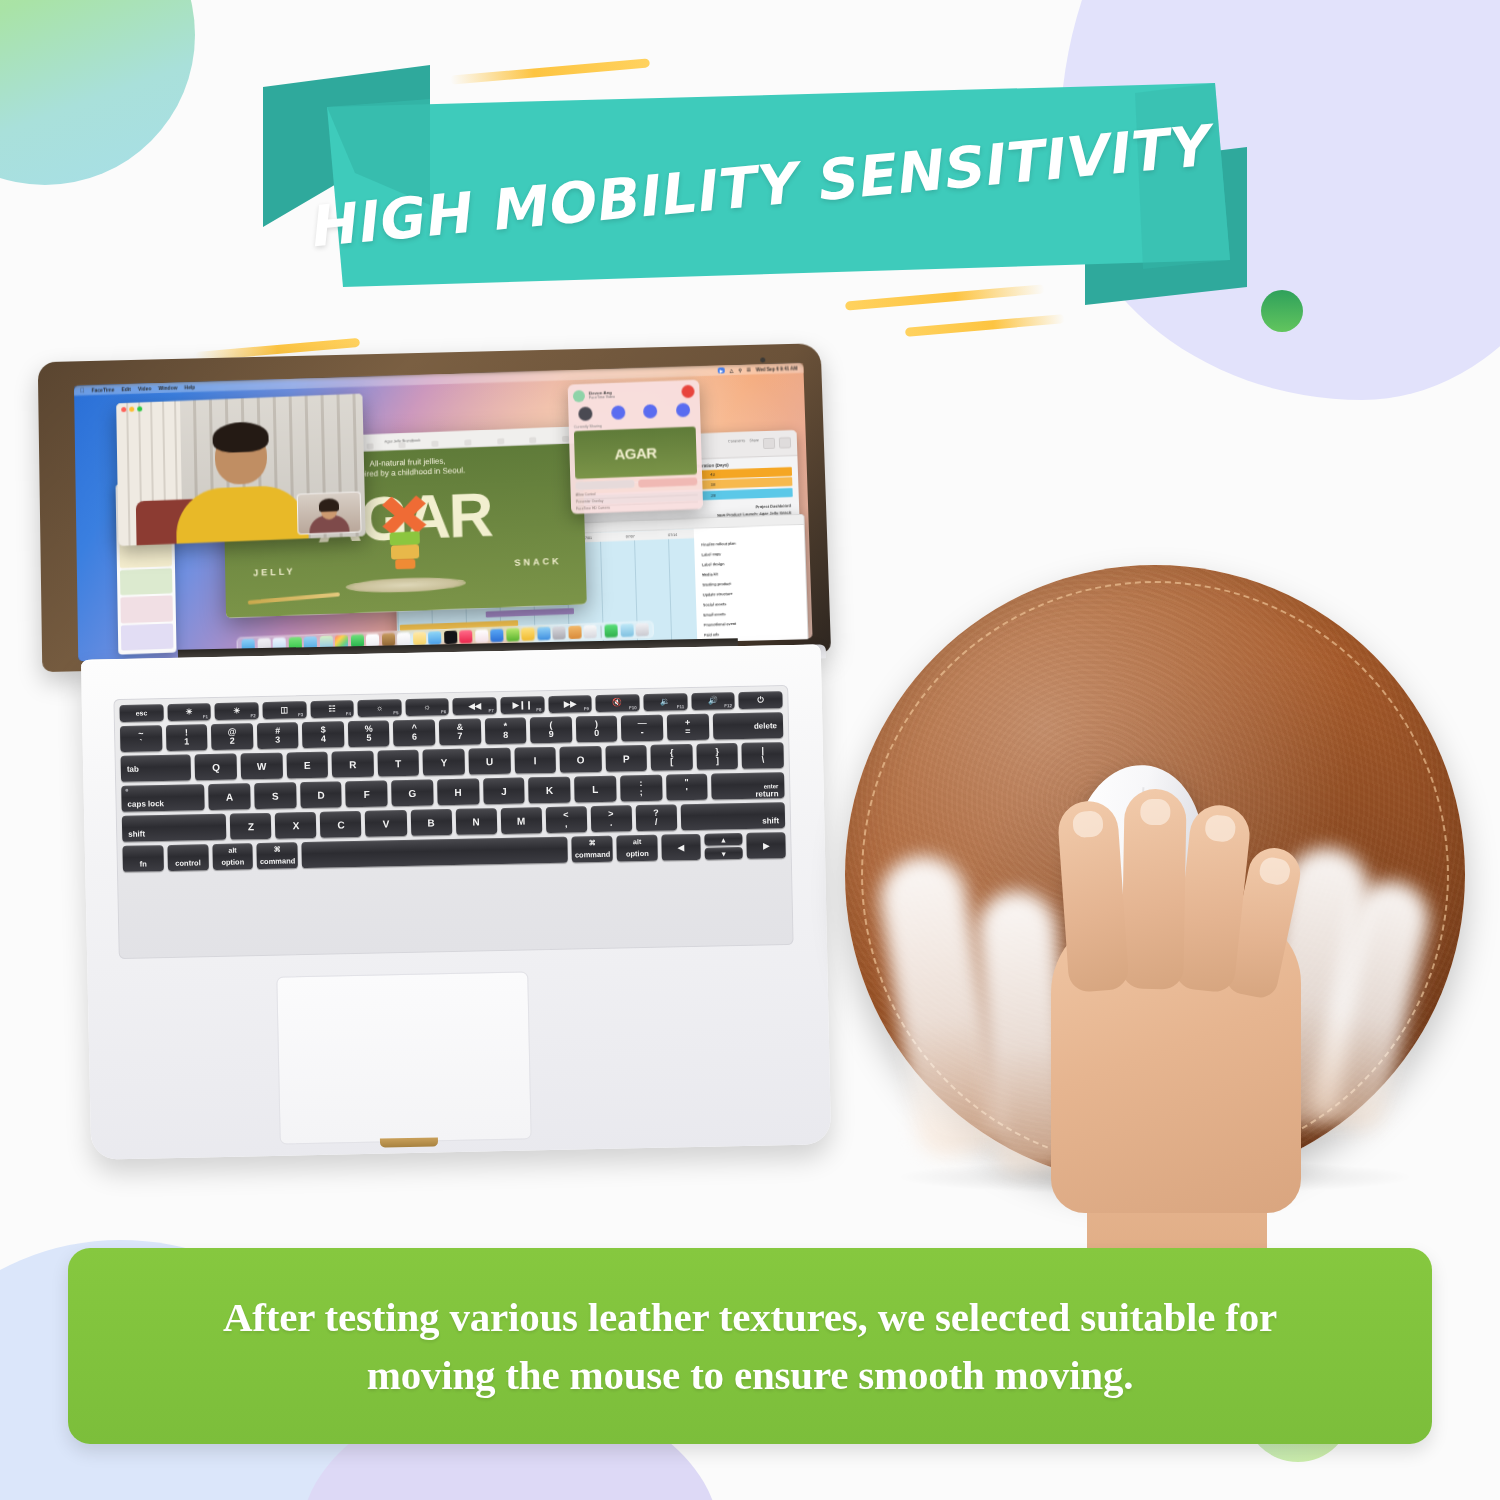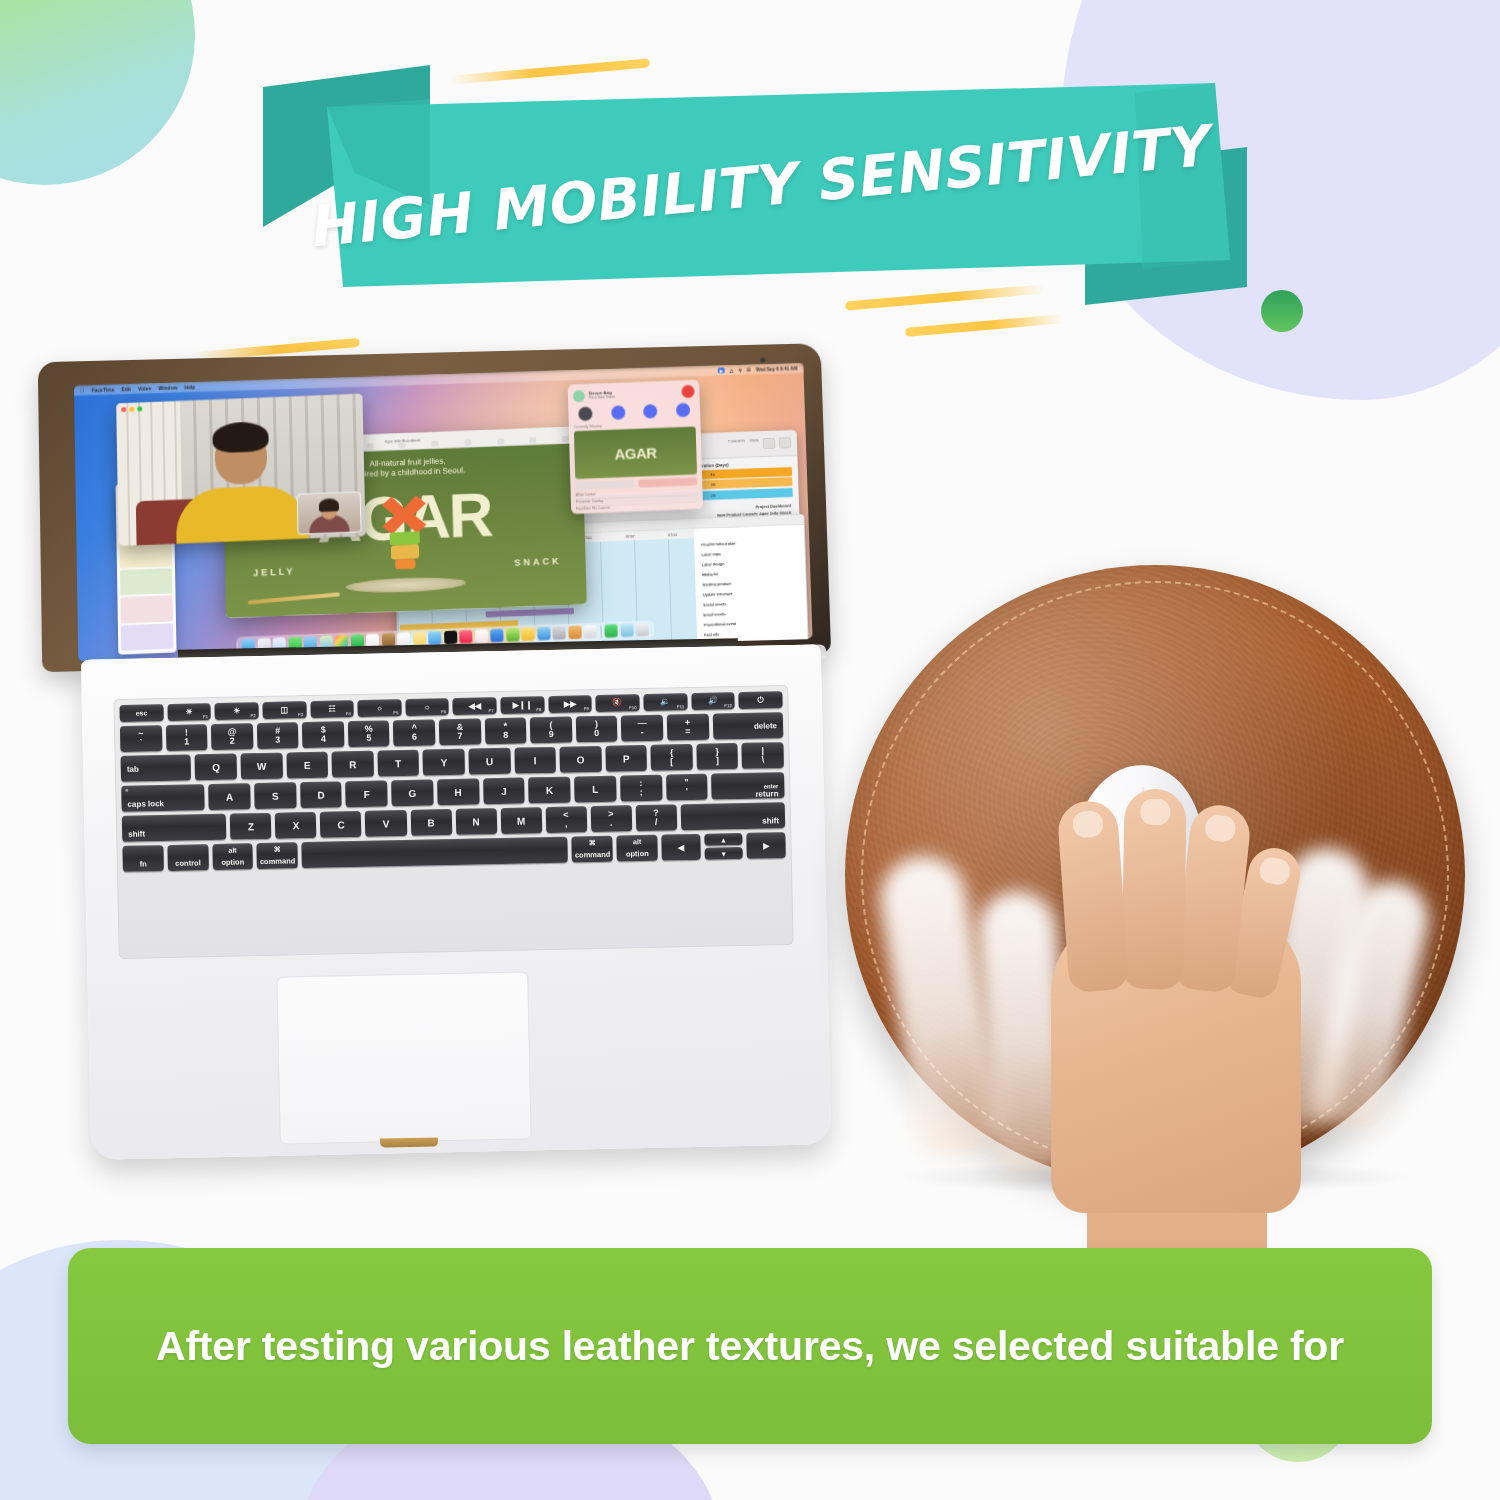--- a/index.html
+++ b/index.html
@@ -444,21 +444,21 @@
     background: linear-gradient(180deg, #86c83f 0%, #7cbe3b 100%);
     border-radius: 22px;
     box-shadow: 0 8px 18px rgba(0,0,0,0.12);
     display:flex; flex-direction:column; align-items:center; justify-content:center;
     padding: 8px 58px;
   }
   .cap-line {
     color:#ffffff; font-size: 41px; font-weight: bold;
     line-height: 1.42; text-align:center; letter-spacing: -0.2px;
     text-shadow: 0 2px 3px rgba(0,0,0,0.10);
-    font-family: Liberation Sans, sans-serif;
+    font-family: Liberation Serif, serif;
     white-space: nowrap;
   }
 </style>
 </head>
 <body>
 
 <div id="stage">
 
   <div class="blob blob-tl"></div>
   <div class="blob blob-tr"></div>
@@ -975,15 +975,16 @@
           <div class="nail"></div>
         </div>
       <div class="finger f-index">
           <div class="nail"></div>
         </div>
     </div>
   </div>
 
   <div id="caption">
     <div class="cap-line">After testing various leather textures, we selected suitable for</div>
+    <div class="cap-line">moving the mouse to ensure smooth moving.</div>
   </div>
 
 </div>
 
 </body></html>

